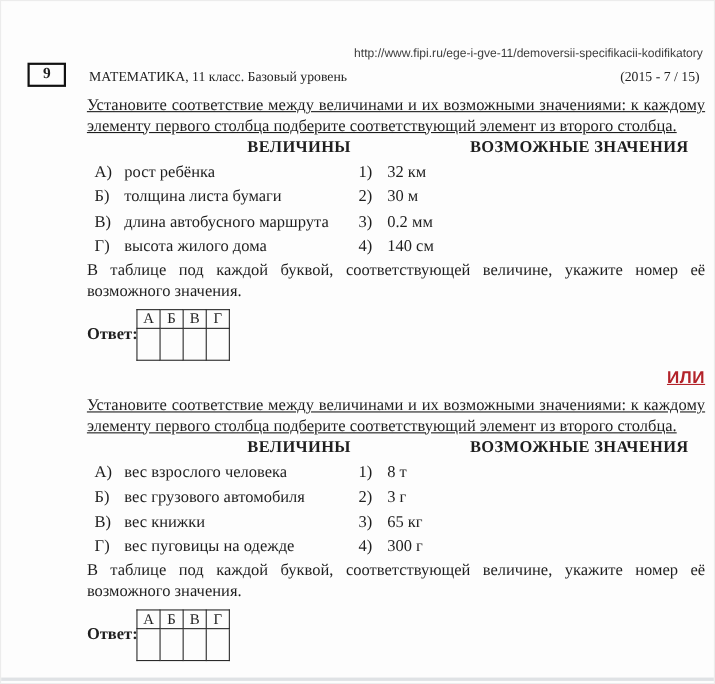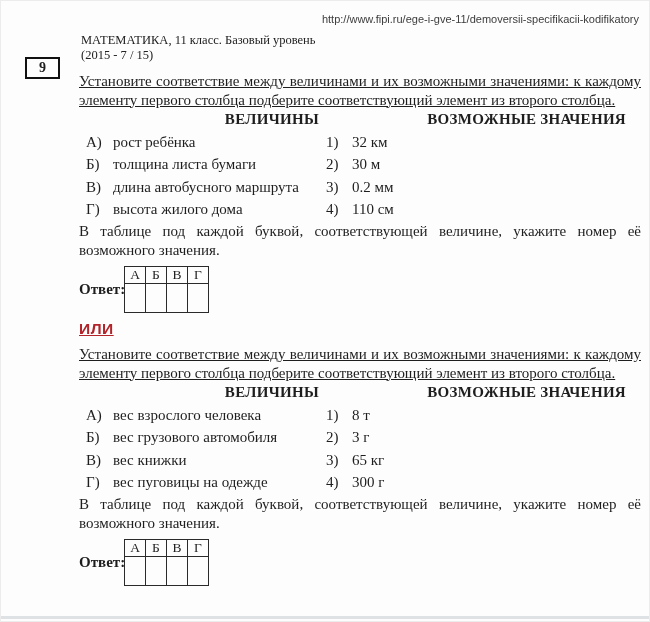--- a/index.html
+++ b/index.html
@@ -21,29 +21,29 @@
     background: #d7dbde;
     opacity: .8;
   }
 
   .url-line {
     padding: 12px 10px 0 0;
     text-align: right;
     font-family: "Liberation Sans", "DejaVu Sans", sans-serif;
     font-size: 11px;
     color: #3c3c3c;
+    margin-top: 30px;
   }
 
   .header-line {
     display: flex;
     justify-content: space-between;
     margin: 8px 13px 0 80px;
     font-size: 12.5px;
     color: #222;
-    flex-direction: column;
   }
 
   .qnum-box {
     position: absolute;
     left: 24px;
     top: 56px;
     width: 35px;
     height: 22px;
     border: 2px solid #111;
     display: flex;
@@ -117,21 +117,21 @@
     min-width: 21px;
     text-align: center;
     font-size: 13.5px;
     padding: 0;
   }
   .answer-table tr.header-row td { height: 16px; }
   .answer-table tr.blank-row  td { height: 29px; }
 
   .or-divider {
     margin: 7px 0 5px 0;
-    text-align: left;
+    text-align: right;
     font-family: "Liberation Sans", "DejaVu Sans", sans-serif;
     font-weight: bold;
     font-size: 15.5px;
     text-decoration: underline;
     letter-spacing: .5px;
   }
 
   .second .intro { margin-top: 7px; }
 </style>
 </head>
@@ -185,21 +185,21 @@
           <div class="match-row">
             <span class="value-key">2)</span>
             <span>30 м</span>
           </div>
           <div class="match-row">
             <span class="value-key">3)</span>
             <span>0.2 мм</span>
           </div>
           <div class="match-row">
             <span class="value-key">4)</span>
-            <span>110 см</span>
+            <span>140 см</span>
           </div>
         </div>
       </div>
 
       <p class="instruction">В таблице под каждой буквой, соответствующей величине, укажите номер её возможного значения.</p>
 
       <div class="answer-area">
         <span class="answer-label">Ответ:</span>
         <table class="answer-table">
           <tbody>

